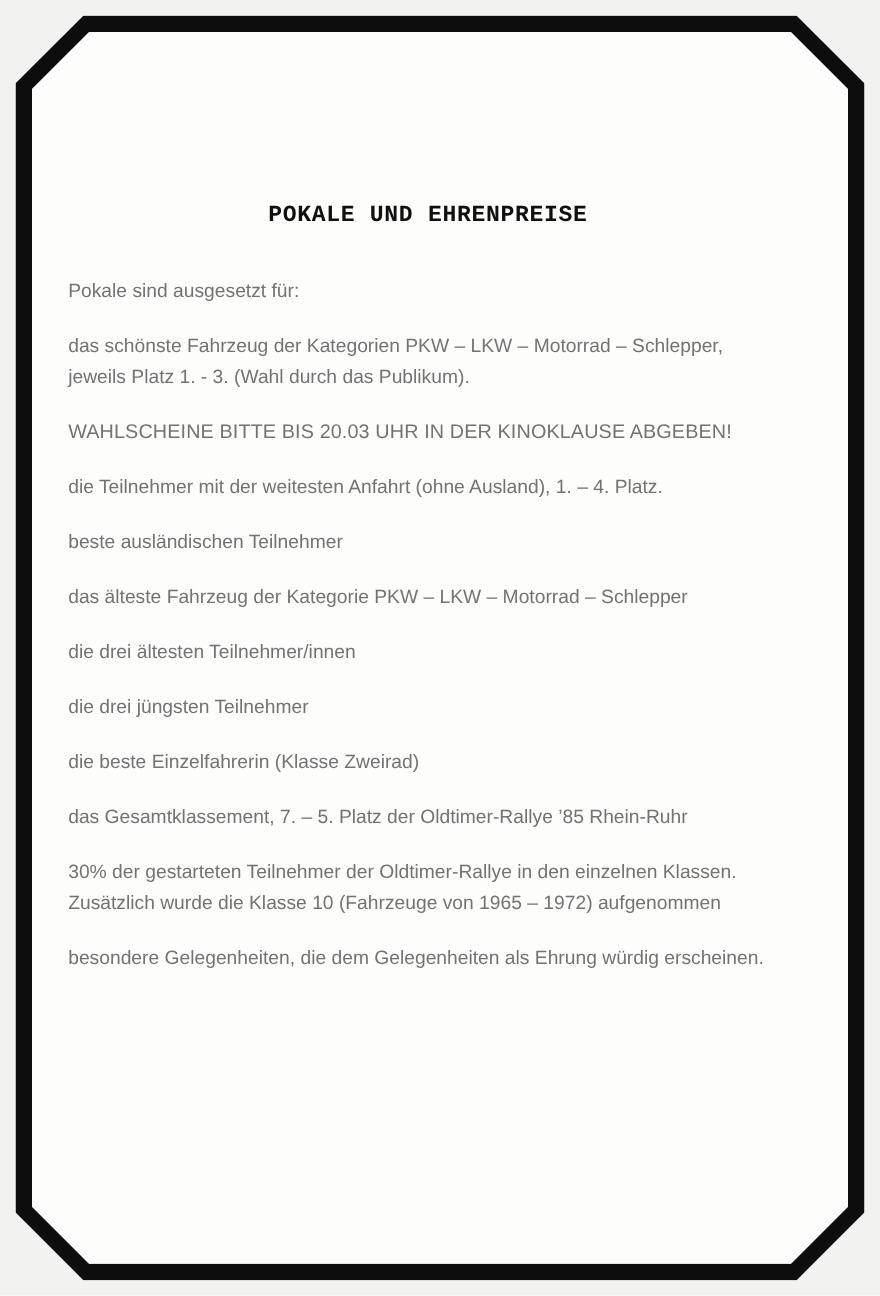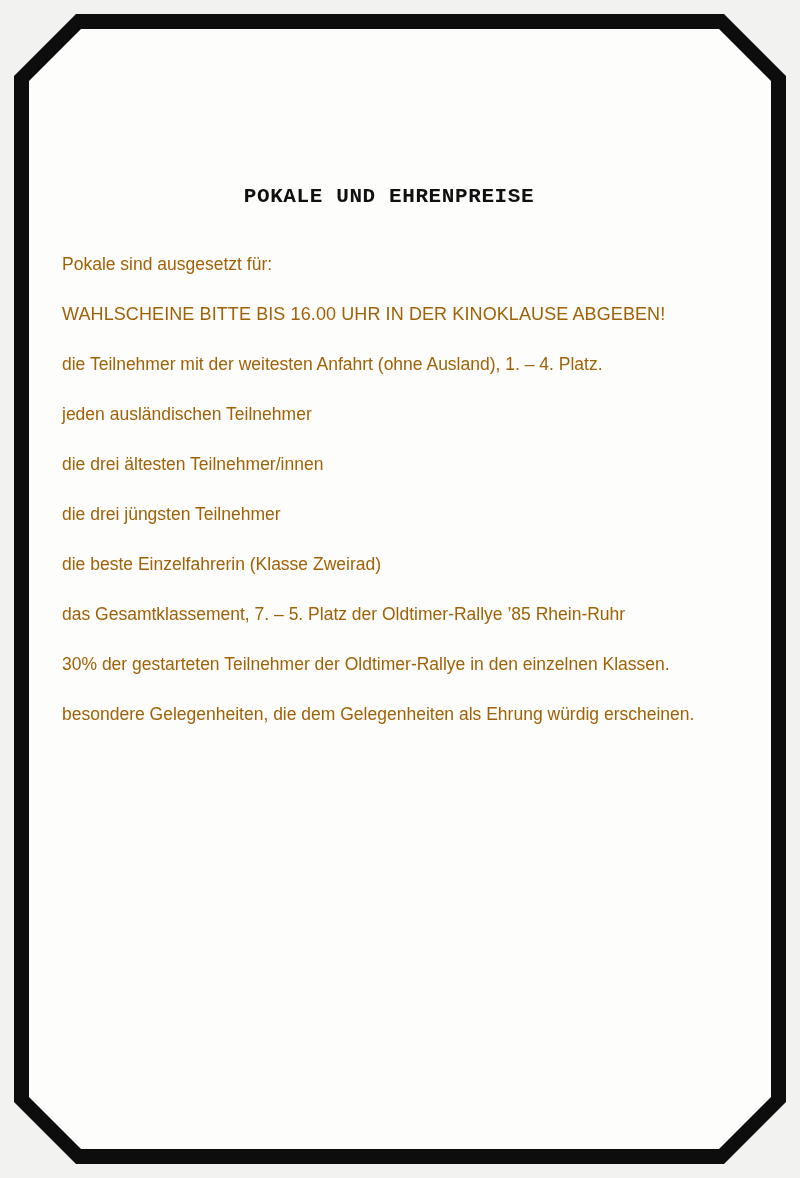--- a/index.html
+++ b/index.html
@@ -78,21 +78,21 @@
     margin: 0 0 44px 0;
     padding-right: 36px;
     color: #101010;
     font-family: Liberation Mono, monospace;
   }
 
   .line {
     font-size: 17.5px;
     line-height: 24px;
     margin: 0 0 26px 0;
-    color: #a16207;
+    color: #737373;
     white-space: pre-wrap;
   }
   .line.emph {
     font-size: 18px;
     letter-spacing: 0.1px;
   }
   .block { margin-bottom: 26px; }
   .block .line { margin-bottom: 4px; }
   .block .line:last-child { margin-bottom: 0; }
 </style>
@@ -112,42 +112,50 @@
     <div id="frame-inner"></div>
   </div>
 
   <div id="content">
     <h1 id="doc-title">POKALE UND EHRENPREISE</h1>
 
     <p class="line">Pokale sind ausgesetzt für:</p>
 
     <div id="entries">
         <div class="block">
-          <p class="line emph">WAHLSCHEINE BITTE BIS 16.00 UHR IN DER KINOKLAUSE ABGEBEN!</p>
+          <p class="line">das schönste Fahrzeug der Kategorien PKW – LKW – Motorrad – Schlepper,</p>
+          <p class="line">jeweils Platz 1. - 3. (Wahl durch das Publikum).</p>
+        </div>
+        <div class="block">
+          <p class="line emph">WAHLSCHEINE BITTE BIS 20.03 UHR IN DER KINOKLAUSE ABGEBEN!</p>
         </div>
         <div class="block">
           <p class="line">die Teilnehmer mit der weitesten Anfahrt (ohne Ausland), 1. – 4. Platz.</p>
         </div>
         <div class="block">
-          <p class="line">jeden ausländischen Teilnehmer</p>
+          <p class="line">beste ausländischen Teilnehmer</p>
+        </div>
+        <div class="block">
+          <p class="line">das älteste Fahrzeug der Kategorie PKW – LKW – Motorrad – Schlepper</p>
         </div>
         <div class="block">
           <p class="line">die drei ältesten Teilnehmer/innen</p>
         </div>
         <div class="block">
           <p class="line">die drei jüngsten Teilnehmer</p>
         </div>
         <div class="block">
           <p class="line">die beste Einzelfahrerin (Klasse Zweirad)</p>
         </div>
         <div class="block">
           <p class="line">das Gesamtklassement, 7. – 5. Platz der Oldtimer-Rallye ’85 Rhein-Ruhr</p>
         </div>
         <div class="block">
           <p class="line">30% der gestarteten Teilnehmer der Oldtimer-Rallye in den einzelnen Klassen.</p>
+          <p class="line">Zusätzlich wurde die Klasse 10 (Fahrzeuge von 1965 – 1972) aufgenommen</p>
         </div>
         <div class="block">
           <p class="line">besondere Gelegenheiten, die dem Gelegenheiten als Ehrung würdig erscheinen.</p>
         </div>
       </div>
   </div>
 
 </div>
 
 </body></html>

